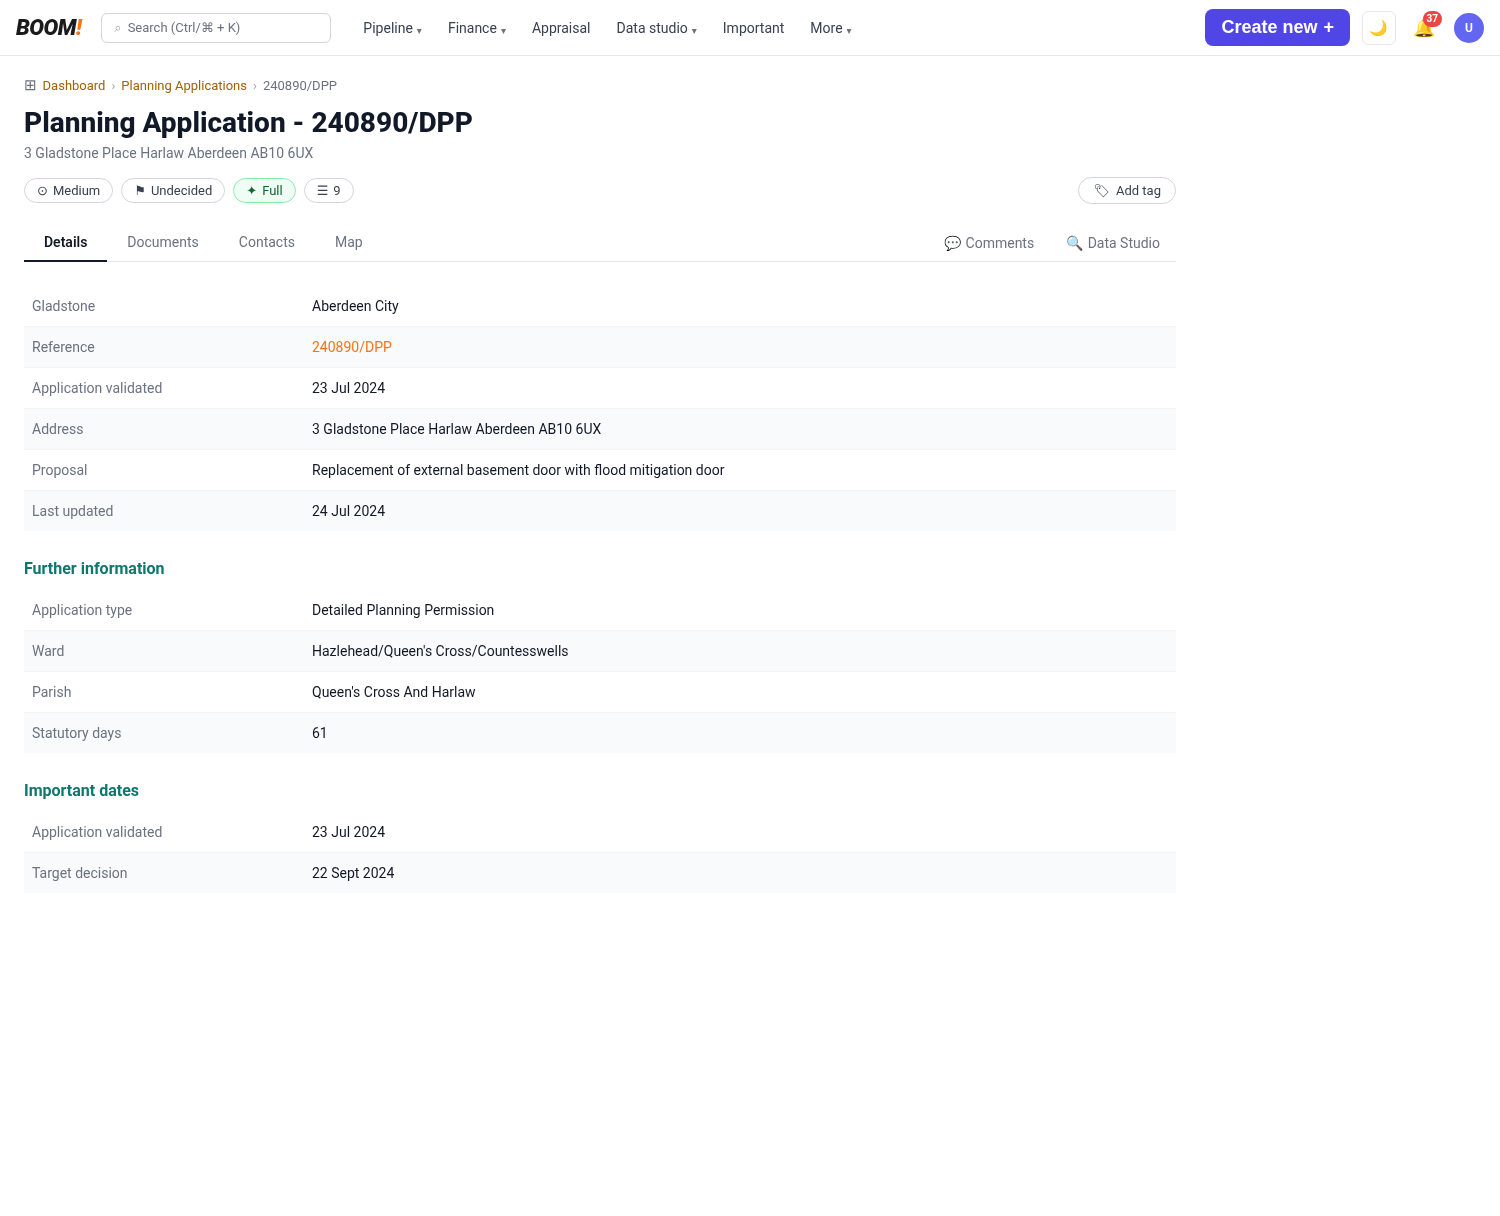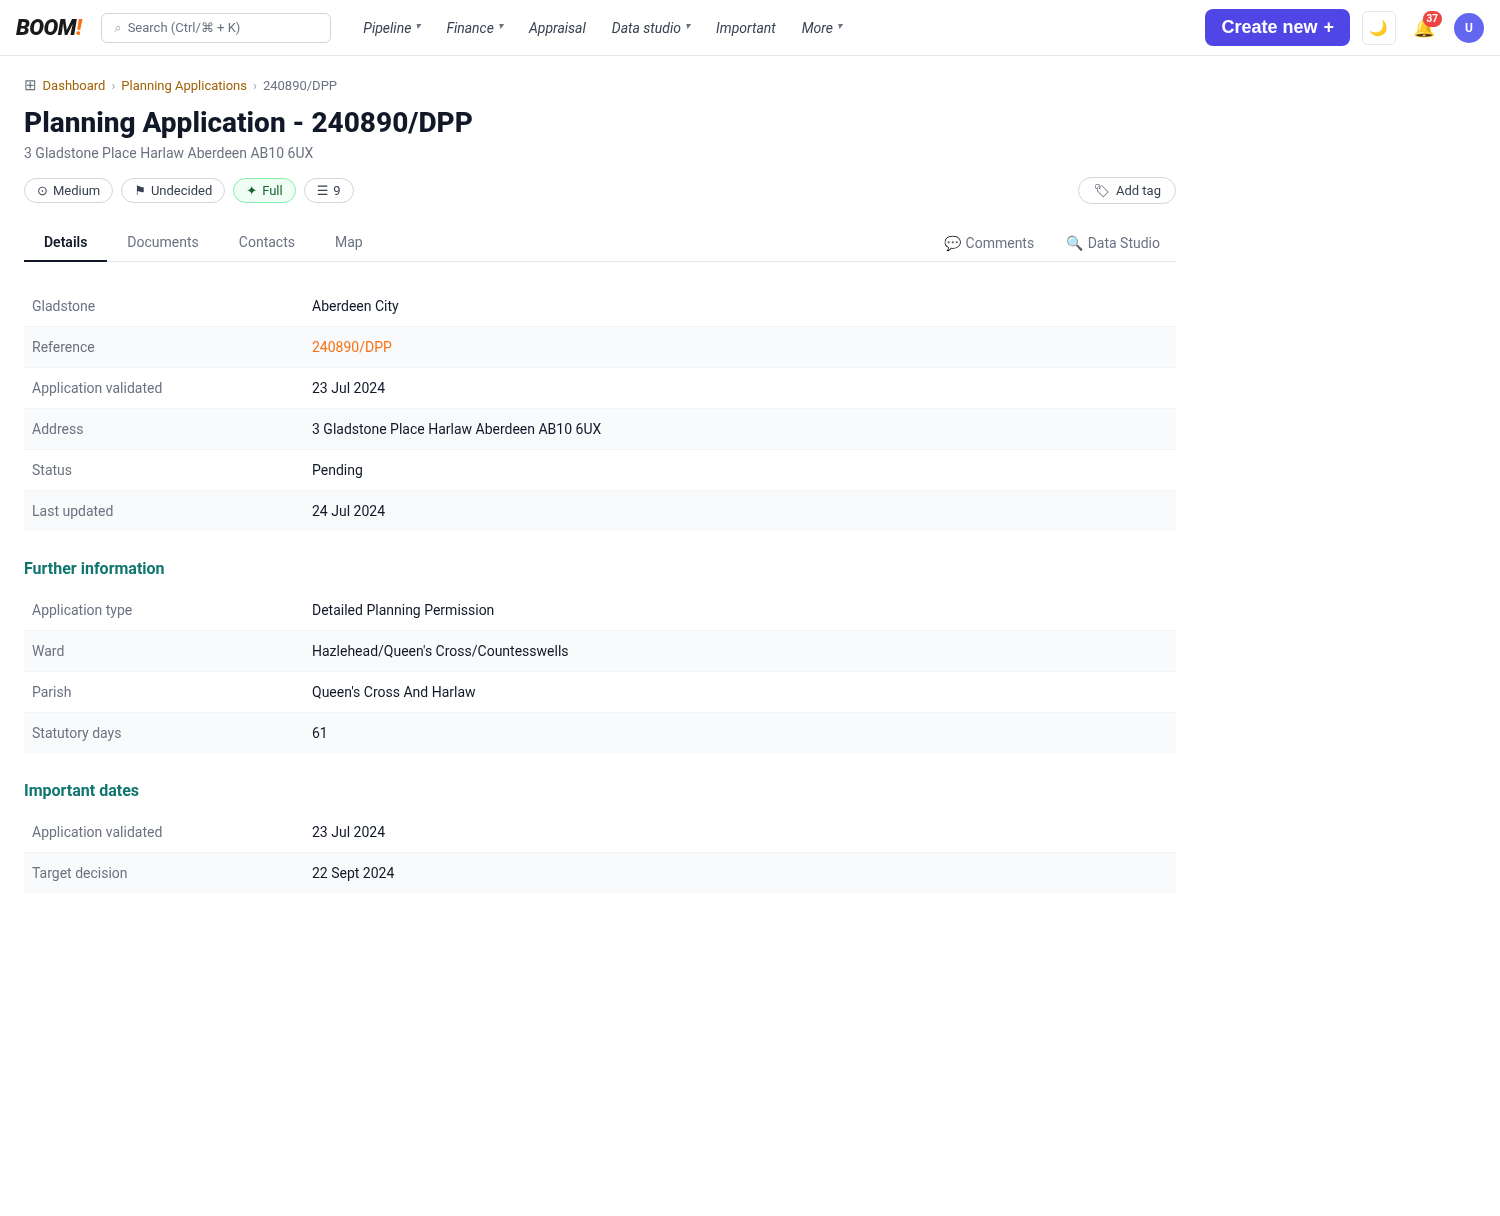--- a/index.html
+++ b/index.html
@@ -20,23 +20,22 @@
     .search-bar {
       display: flex; align-items: center; gap: 6px;
       border: 1px solid #d1d5db; border-radius: 6px;
       padding: 6px 12px; width: 230px; cursor: text;
       color: #6b7280; font-size: 13px;
     }
     .search-icon { font-size: 13px; color: #9ca3af; }
     .nav-links { display: flex; align-items: center; gap: 2px; margin-left: 8px; }
     .nav-item {
       padding: 6px 12px; border-radius: 6px; cursor: pointer;
-      font-size: 14px; color: #374151; display: flex; align-items: flex-start; gap: 4px;
+      font-size: 14px; color: #374151; display: flex; align-items: flex-end; gap: 4px;
       white-space: nowrap;
-      font-style: italic;
     }
     .nav-item .chevron { font-size: 10px; color: #6b7280; }
     .nav-spacer { flex: 1; }
     .nav-right { display: flex; align-items: center; gap: 12px; }
     .icon-btn {
       width: 34px; height: 34px; border-radius: 6px; border: 1px solid #e5e7eb;
       display: flex; align-items: center; justify-content: center;
       cursor: pointer; background: #fff; color: #6b7280; font-size: 15px;
     }
     .notif-btn {
@@ -261,22 +260,22 @@
         </tr>
         <tr>
           <td class="col-label">Application validated</td>
           <td class="col-value">23 Jul 2024</td>
         </tr>
         <tr>
           <td class="col-label">Address</td>
           <td class="col-value">3 Gladstone Place Harlaw Aberdeen AB10 6UX</td>
         </tr>
         <tr>
-          <td class="col-label">Status</td>
-          <td class="col-value">Pending</td>
+          <td class="col-label">Proposal</td>
+          <td class="col-value">Replacement of external basement door with flood mitigation door</td>
         </tr>
         <tr>
           <td class="col-label">Last updated</td>
           <td class="col-value">24 Jul 2024</td>
         </tr>
       </tbody>
   </table>
 
   <h2 class="section-heading">Further information</h2>
   <table class="detail-table">

